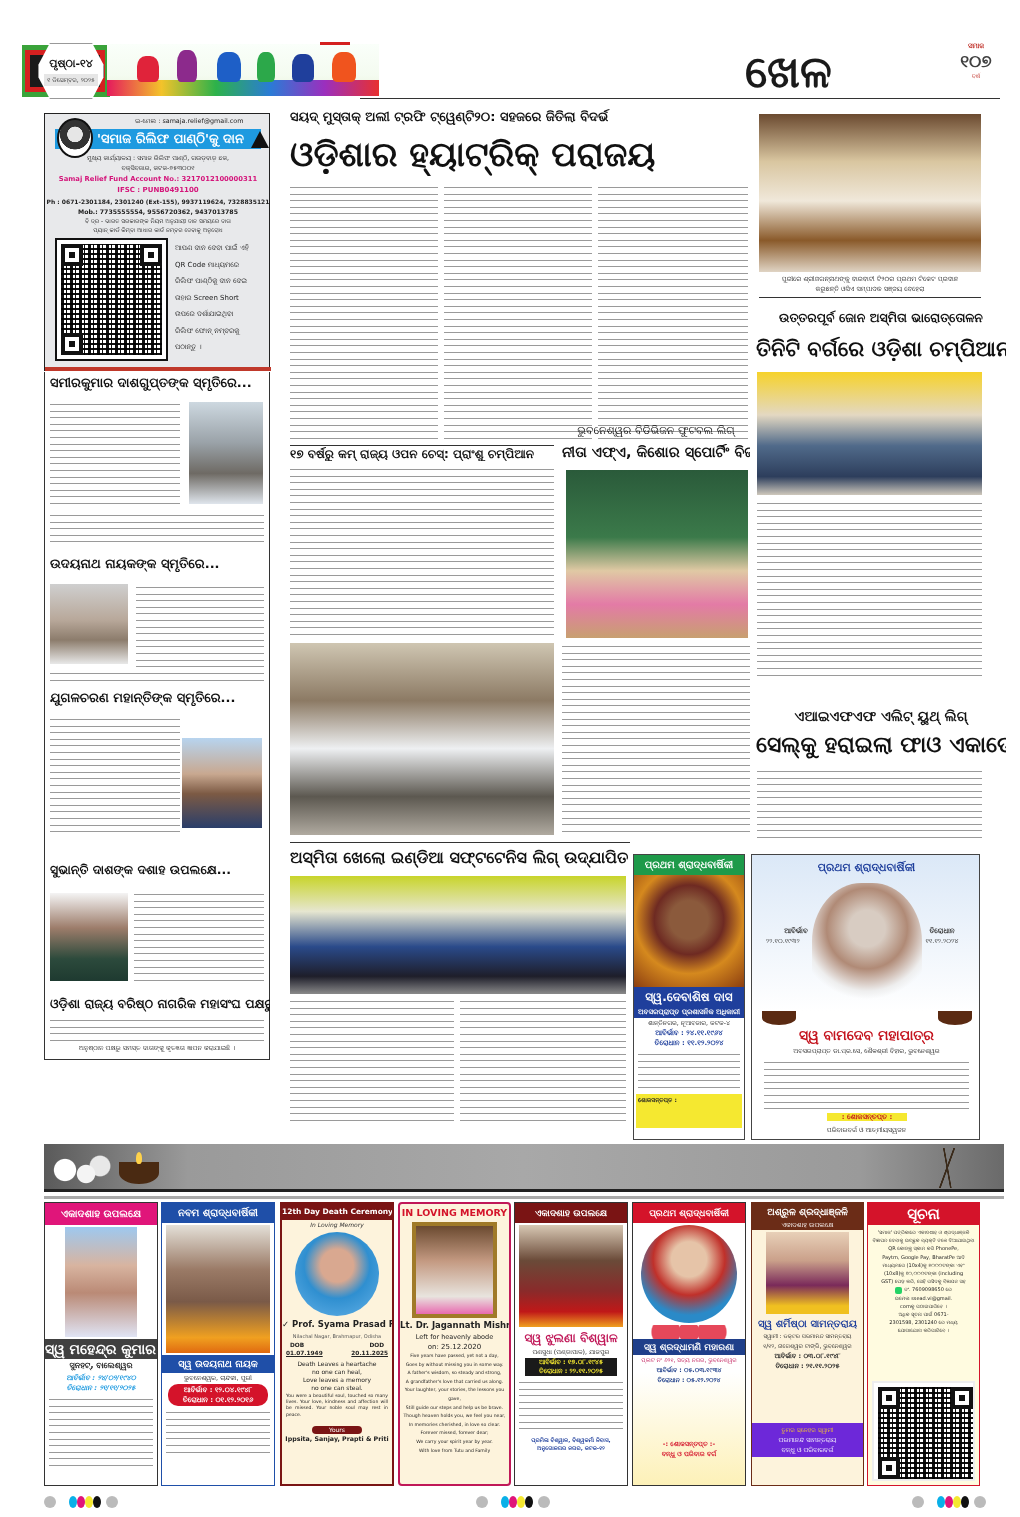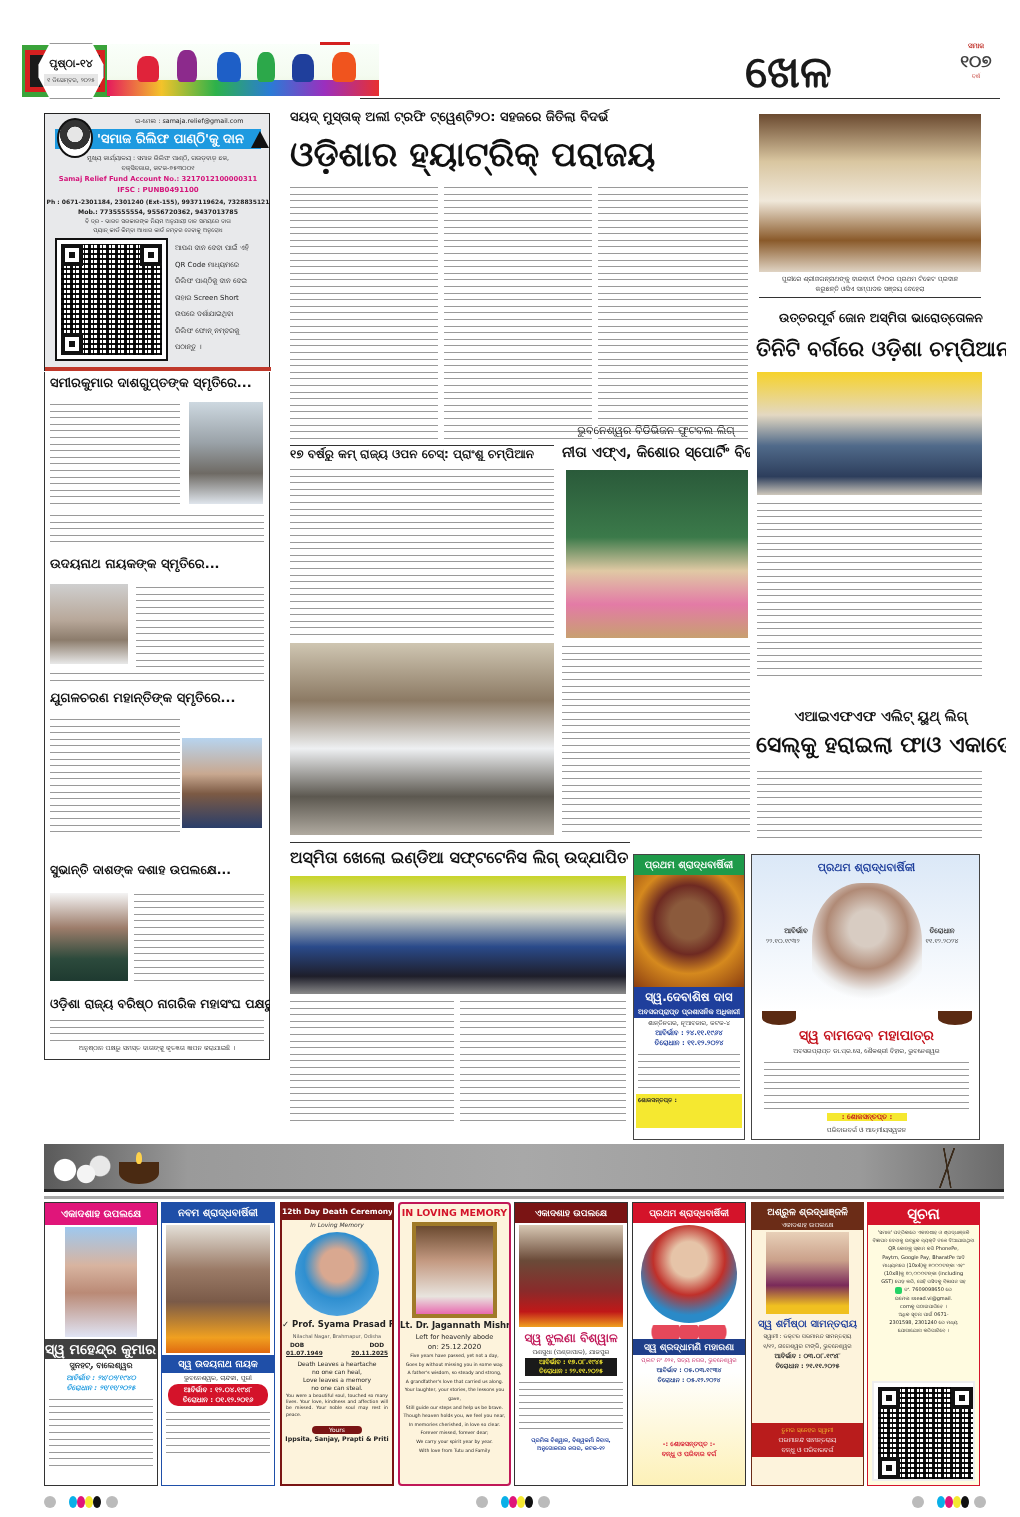--- a/index.html
+++ b/index.html
@@ -275,21 +275,21 @@
 <div class="abs ad" style="left:751px;top:1202px;width:113px;height:284px;background:#fdf3dc;border:1px solid #6b2c17">
   <div class="ad-title" style="background:#6b2c17;font-size:9.5px;height:17px;line-height:17px">ଅଶ୍ରୁଳ ଶ୍ରଦ୍ଧାଞ୍ଜଳି</div>
   <div class="ad-line" style="background:#6b2c17;color:#fff;font-size:6.5px;line-height:10px">ଏକାଦଶାହ ଉପଲକ୍ଷେ</div>
   <div style="height:82px;margin:2px 14px;background:linear-gradient(180deg,#e8d0b8 0%,#caa08a 35%,#7a2a5a 65%,#f0c020 90%)"></div>
   <div class="ad-line" style="font-size:10px;font-weight:bold;color:#1f3f9c;line-height:15px">ସ୍ୱ ଶର୍ମିଷ୍ଠା ସାମନ୍ତରାୟ</div>
   <div class="ad-line" style="font-size:5.6px">ସ୍ୱାମୀ : ଡକ୍ଟର ପରମାନନ୍ଦ ସାମନ୍ତରାୟ</div>
   <div class="ad-line" style="font-size:5.8px">୧/୧୨, ନାଗେଶ୍ୱର ଟାଙ୍ଗି, ଭୁବନେଶ୍ୱର</div>
   <div class="ad-line" style="font-size:6.5px;font-weight:bold">ଆବିର୍ଭାବ : ୦୩.୦୮.୧୯୪୮</div>
   <div class="ad-line" style="font-size:6.5px;font-weight:bold">ତିରୋଧାନ : ୨୧.୧୧.୨୦୨୫</div>
   <div class="lines" style="height:46px;margin:3px 4px;background:transparent"></div>
-  <div style="background:#b91c1c;padding:2px 13px">
+  <div style="background:#6d28d9;padding:2px 13px">
     <div class="ad-line" style="color:#f5c830;font-size:6px">ତୁମର ସ୍ନେହର ସ୍ୱାମୀ</div>
     <div class="ad-line" style="color:#fff;font-size:6.5px">ପରମାନନ୍ଦ ସାମନ୍ତରାୟ</div>
     <div class="ad-line" style="color:#fff;font-size:6.5px">ବନ୍ଧୁ ଓ ପରିବାରବର୍ଗ</div>
   </div>
 </div>
 
 <div class="abs ad" style="left:867px;top:1202px;width:113px;height:284px;background:#fffbe0;border:1px solid #d4132a">
   <div class="ad-title" style="background:#d4132a;font-size:15px;height:22px;line-height:22px">ସୂଚନା</div>
   <div style="font-size:5px;line-height:8.2px;text-align:center;padding:3px 3px 0;color:#222">
     <div>'ସମାଜ' ପତ୍ରିକାରେ ଏକାଦଶାହ ଓ ଶ୍ରଦ୍ଧାଞ୍ଜଳି</div>

